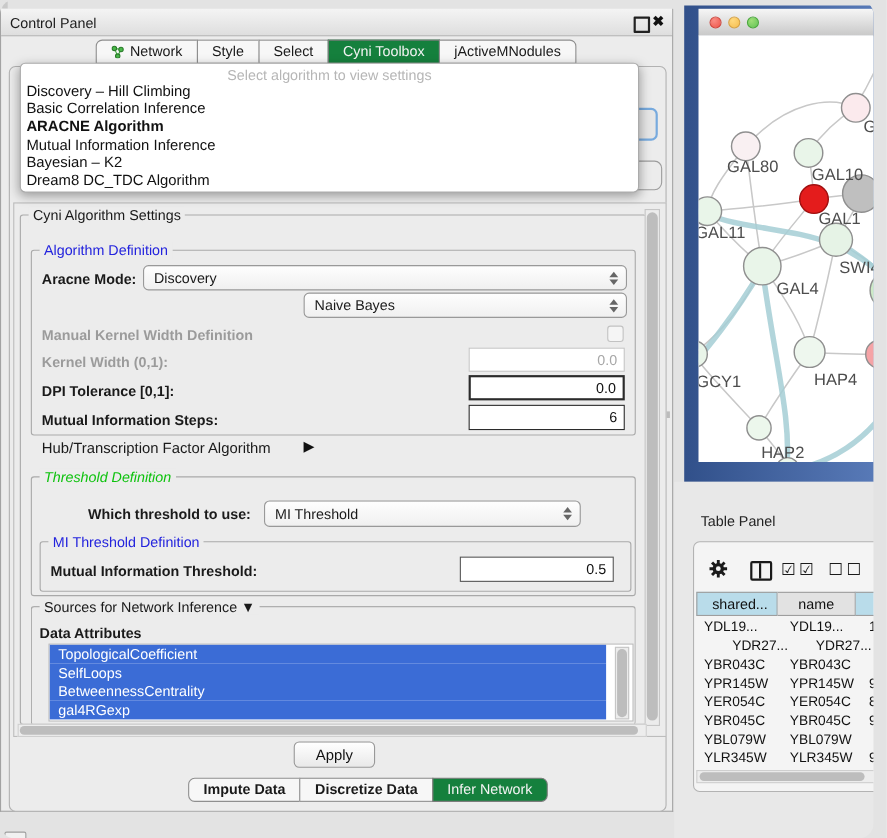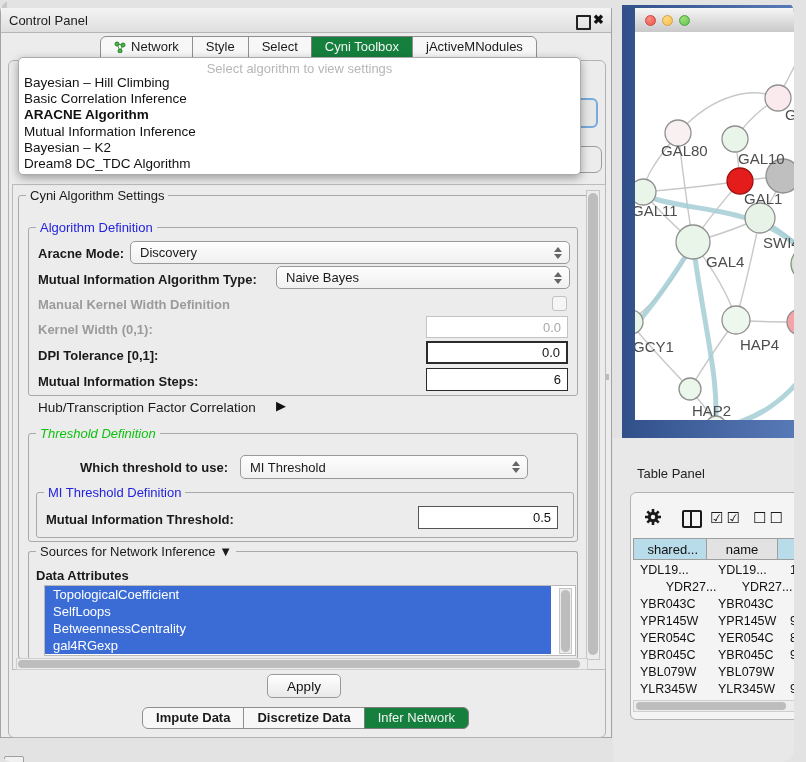--- a/index.html
+++ b/index.html
@@ -7,26 +7,26 @@
   .app{position:relative;width:794px;height:762px;overflow:hidden;background:#e3e3e3;border-radius:13px;}
   .abs{position:absolute;}
   
   .cpanel{left:0;top:8px;width:612px;height:730px;background:#ececec;border:1px solid #a3a3a3;border-top:none;box-sizing:border-box;}
   .cp-titlebar{left:1px;top:8px;width:610px;height:24px;background:linear-gradient(#f4f4f4,#dedede);border-bottom:1px solid #b5b5b5;}
   .cp-title{left:9px;top:13px;font-size:13px;color:#1c1c1c;}
   .cp-float{left:576px;top:15px;width:11px;height:11px;border:2px solid #222;border-radius:1px;}
   .cp-close{left:593px;top:12px;font-size:13px;font-weight:bold;color:#111;}
   .corner-frag{left:2px;top:0;width:5px;height:8px;background:#c9c9c9;}
   
-  .tabbar{left:13px;top:36px;width:612px;height:22px;display:flex;justify-content:center;align-items:flex-end;}
+  .tabbar{left:0;top:36px;width:612px;height:22px;display:flex;justify-content:center;align-items:flex-end;}
   .tab{height:22px;line-height:22px;padding:0 13px;font-size:13px;color:#1a1a1a;background:#f7f7f7;border:1px solid #8f8f8f;margin-left:-1px;box-sizing:border-box;display:flex;align-items:center;gap:5px;}
   .tab.first{border-top-left-radius:6px;}
   .tab.last{border-top-right-radius:6px;}
   .tab.selected{background:#15803d;color:#f3f3f3;border-color:#7c7c7c;}
-  .tabbar2{left:0;top:707px;width:612px;height:22px;display:flex;justify-content:center;}
+  .tabbar2{left:0;top:707px;width:612px;height:22px;display:flex;justify-content:center;padding-left:29px;}
   .tab.b.first{border-radius:6px 0 0 6px;}
   .tab.b.last{border-radius:0 6px 6px 0;}
   
   .cp-inner{left:8px;top:60px;width:596px;height:676px;border:1px solid #b2b2b2;border-radius:6px;background:#ececec;}
   .scrollpane{left:12px;top:184px;width:594px;height:486px;border:1px solid #bcbcbc;background:#ececec;box-sizing:border-box;}
   
   .group{border:1px solid #a9a9a9;border-radius:3px;}
   .gtitle{position:absolute;top:-8px;left:7px;background:#ececec;padding:0 4px;font-size:13px;white-space:nowrap;}
   .lbl{font-size:13px;color:#1a1a1a;white-space:nowrap;}
   .bold{font-weight:bold;}
@@ -106,21 +106,21 @@
     </div>
 
   <div class="abs cp-inner"></div>
 
   <div class="abs" style="left:572px;top:98px;width:22px;height:26px;border:2px solid #77aade;border-radius:6px;background:#e6e6e6;z-index:2;"></div>
   <div class="abs" style="left:24px;top:146px;width:578px;height:27px;border:1px solid #9c9c9c;border-radius:7px;background:#ececec;z-index:1;box-sizing:border-box;"></div>
 
   <div class="abs popup">
     <span class="ph">Select algorithm to view settings</span>
     <div id="dropdown-items">
-        <div class="item">Bayesian – Hill Climbing</div>
+        <div class="item">Discovery – Hill Climbing</div>
         <div class="item">Basic Correlation Inference</div>
         <div class="item bold">ARACNE Algorithm</div>
         <div class="item">Mutual Information Inference</div>
         <div class="item">Bayesian – K2</div>
         <div class="item">Dream8 DC_TDC Algorithm</div>
       </div>
   </div>
 
   <div class="abs scrollpane"></div>
 
@@ -134,42 +134,41 @@
 
   <div class="abs lbl bold" style="left:38px;top:246px;">Aracne Mode:</div>
   <div class="abs combo" style="left:130px;top:241px;width:440px;height:23px;">
     <span class="val">Discovery</span>
     <span class="arrows">
         <span class="tri-u"></span>
         <span class="tri-d"></span>
       </span>
   </div>
 
-  <div class="abs lbl bold" style="left:38px;top:272px;">Mutual Information Algorithm Type:</div>
   <div class="abs lbl bold dis" style="left:38px;top:297px;">Manual Kernel Width Definition</div>
 
   <div class="abs combo" style="left:276px;top:266px;width:294px;height:23px;">
     <span class="val">Naive Bayes</span>
     <span class="arrows">
         <span class="tri-u"></span>
         <span class="tri-d"></span>
       </span>
   </div>
   <div class="abs" style="left:552px;top:296px;width:13px;height:13px;border:1px solid #c2c2c2;border-radius:3px;background:#f5f5f5;"></div>
 
   <div class="abs lbl bold dis" style="left:38px;top:322px;">Kernel Width (0,1):</div>
   <div class="abs tfield" style="left:426px;top:316px;width:142px;height:22px;border:1px solid #c3c3c3;color:#a8a8a8;">0.0</div>
 
   <div class="abs lbl bold" style="left:38px;top:348px;">DPI Tolerance [0,1]:</div>
   <div class="abs tfield" style="left:426px;top:341px;width:142px;height:23px;border:2px solid #2b2b2b;color:#111;">0.0</div>
 
   <div class="abs lbl bold" style="left:38px;top:374px;">Mutual Information Steps:</div>
   <div class="abs tfield" style="left:426px;top:368px;width:142px;height:23px;border:1.5px solid #2b2b2b;color:#111;">6</div>
 
-  <div class="abs lbl" style="left:38px;top:400px;font-size:13.5px;">Hub/Transcription Factor Correlation</div>
+  <div class="abs lbl" style="left:38px;top:400px;font-size:13.5px;">Hub/Transcription Factor Algorithm</div>
   <div class="abs" style="left:276px;top:398px;font-size:13px;color:#111;">▶</div>
 
   <div class="abs group" style="left:28px;top:433px;width:548px;height:107px;font-style:italic;">
     <span class="gtitle" style="color:#0dc20d;">Threshold Definition</span>
   </div>
   <div class="abs lbl bold" style="left:80px;top:460px;">Which threshold to use:</div>
   <div class="abs combo" style="left:240px;top:455px;width:288px;height:24px;">
     <span class="val">MI Threshold</span>
     <span class="arrows">
         <span class="tri-u"></span>

